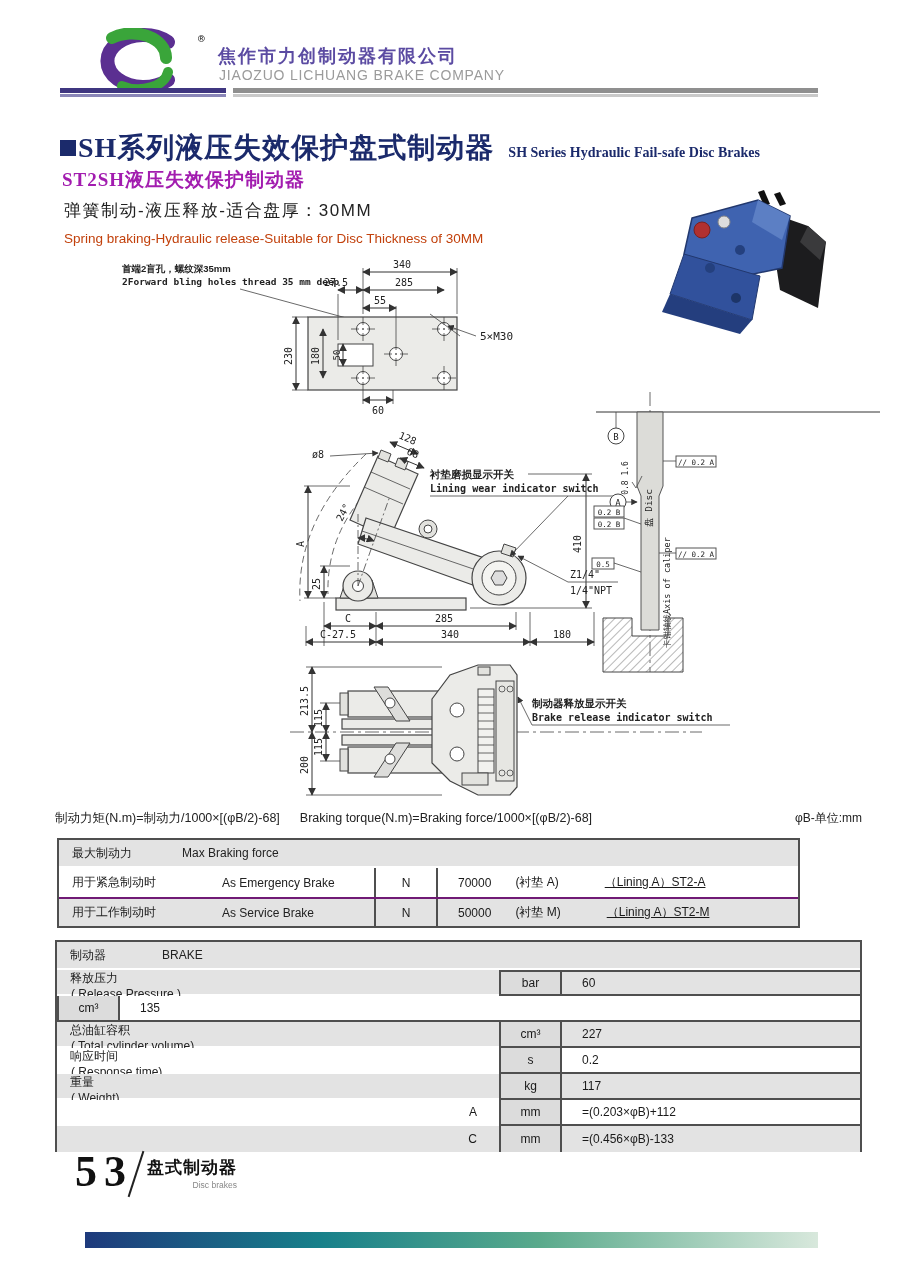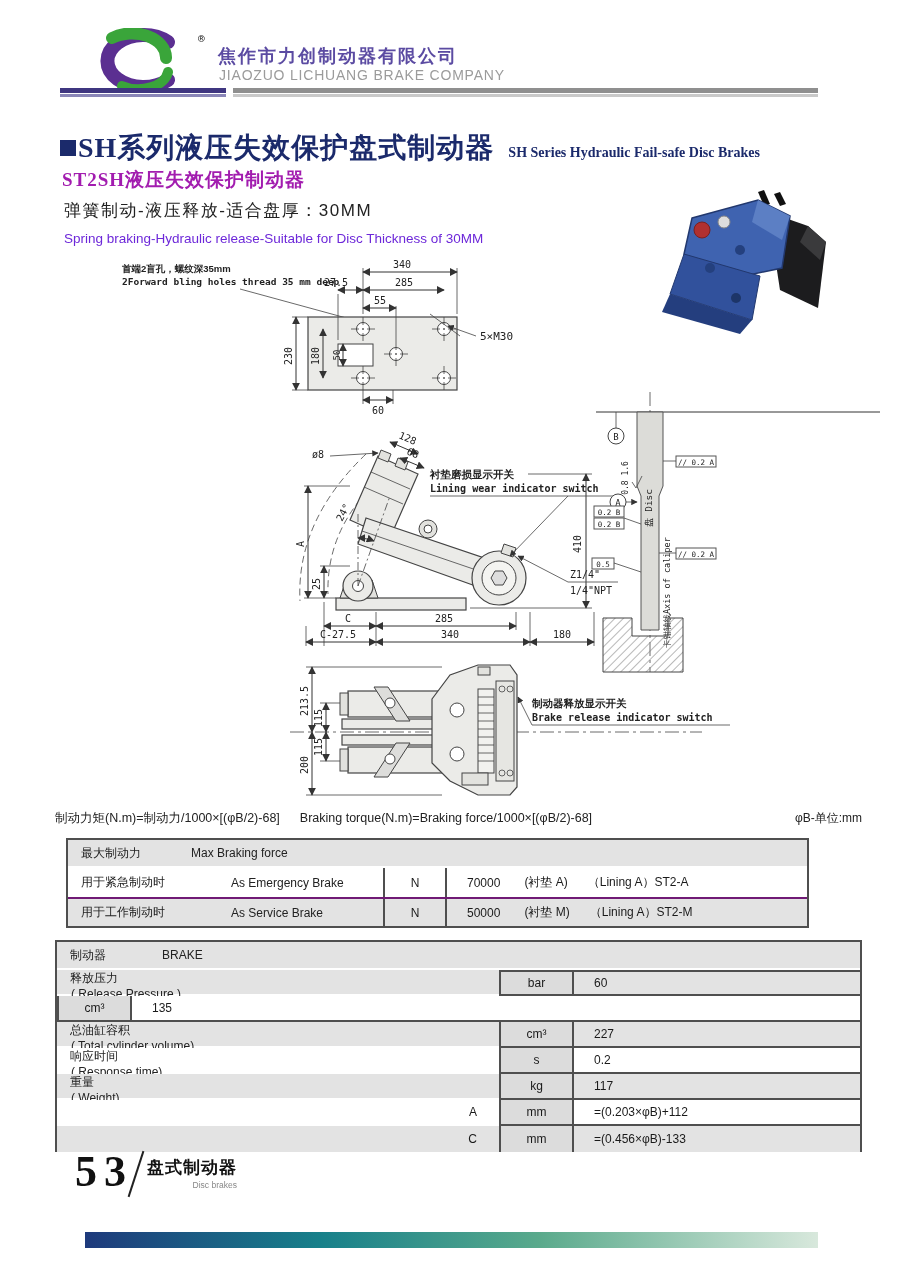--- a/index.html
+++ b/index.html
@@ -13,21 +13,21 @@
   .bar-left{background:linear-gradient(#3f3680 0 55%,#ffffff 55% 68%,#8a86b8 68% 100%);}
   .bar-right{background:linear-gradient(#8f8f8f 0 55%,#ffffff 55% 68%,#c9c9c9 68% 100%);}
 
   
   .series-row{display:flex;align-items:baseline;}
   .sq{width:16px;height:16px;background:#1b2a6b;align-self:center;margin-right:2px;}
   .series-zh{font-family:"Liberation Serif","DejaVu Serif",serif;font-size:28px;font-weight:bold;color:#1b2a6b;letter-spacing:1px;}
   .series-en{font-family:"Liberation Serif","DejaVu Serif",serif;font-size:14px;font-weight:bold;color:#1b2a6b;margin-left:14px;}
   .model{font-family:"Liberation Serif","DejaVu Serif",serif;font-size:19px;font-weight:bold;color:#a21caf;letter-spacing:1px;}
   .feature-zh{font-size:17px;color:#222;letter-spacing:1.5px;}
-  .feature-en{font-size:13.5px;color:#6d28d9;}
+  .feature-en{font-size:13.5px;color:#c2410c;}
 
   
   svg text{font-family:"DejaVu Sans Mono","Liberation Mono",monospace;fill:#222;}
   svg .cjk{font-family:"Liberation Sans","DejaVu Sans",sans-serif;font-weight:bold;}
   .thin{stroke:#444;stroke-width:0.8;fill:none;}
   .dim{stroke:#333;stroke-width:1;fill:none;}
   .part{fill:#ebebe8;stroke:#444;stroke-width:1.2;}
   .part2{fill:#e2e2de;stroke:#444;stroke-width:1;}
 
   
@@ -44,26 +44,26 @@
   .t-zh{font-size:12px;color:#222;padding-left:13px;display:flex;align-items:center;white-space:nowrap;}
   .t-en{font-size:12px;color:#222;display:flex;align-items:center;white-space:nowrap;}
   .unit-cell{display:flex;align-items:center;justify-content:center;font-size:12px;box-sizing:border-box;}
   .val-cell{display:flex;align-items:center;font-size:12px;box-sizing:border-box;padding-left:20px;}
   
   .t1-c1{width:150px;}
   .t1-c2{flex:1;}
   .t1-unit{width:64px;border-left:2px solid #4f4f4f;border-right:2px solid #4f4f4f;}
   .t1-val{width:360px;}
   .t1-val .lin-zh{margin-left:24px;}
-  .t1-val .lin-en{margin-left:20px;}
+  .t1-val .lin-en{margin-left:46px;text-decoration:underline;}
   
   .t2-left{width:442px;display:flex;box-sizing:border-box;flex-direction:column;}
   .t2-zh{min-width:78px;}
   .t2-en{margin-left:14px;}
-  .t2-unit{width:75px;background:#dcdcdc;border-left:2px solid #4f4f4f;border-right:2px solid #4f4f4f;border-bottom:2px solid #4f4f4f;}
+  .t2-unit{width:63px;background:#dcdcdc;border-left:2px solid #4f4f4f;border-right:2px solid #4f4f4f;border-bottom:2px solid #4f4f4f;}
   .t2-val{flex:1;border-bottom:2px solid #4f4f4f;}
   .t2-top{border-top:2px solid #4f4f4f;}
   .ac-label{width:442px;display:flex;align-items:center;justify-content:flex-end;padding-right:22px;box-sizing:border-box;font-size:12px;}
 
   
   .footer{display:flex;align-items:flex-start;text-align:right;}
   .page-num{font-family:"Liberation Serif","DejaVu Serif",serif;font-size:44px;font-weight:bold;color:#111;letter-spacing:7px;line-height:1;}
   .slash{width:2px;height:48px;background:#222;transform:rotate(18deg);margin:0 10px 0 2px;}
   .section-zh{font-size:17px;font-weight:bold;color:#111;letter-spacing:1px;margin-top:6px;}
   .section-en{font-size:8.5px;color:#888;margin-top:1px;}
@@ -367,21 +367,21 @@
     <line x1="30" y1="77" x2="30" y2="140" class="dim" marker-start="url(#m4)" marker-end="url(#m4)"></line>
     <text x="26" y="110" font-size="10" text-anchor="middle" transform="rotate(-90 26 110)">200</text>
   </svg>
 
   <div class="abs formula" style="left:55px;top:810px;width:807px">
     <span>制动力矩(N.m)=制动力/1000×[(φB/2)-68]</span>
     <span class="en">Braking torque(N.m)=Braking force/1000×[(φB/2)-68]</span>
     <span class="unit-note">φB-单位:mm</span>
   </div>
 
-  <div class="abs tbl" style="left:66px;top:838px;width:743px;height:90px">
+  <div class="abs tbl" style="left:57px;top:838px;width:743px;height:90px">
     <div class="trow gray hsep" style="height:28px">
       <div class="t-zh" style="width:110px">最大制动力</div>
       <div class="t-en">Max Braking force</div>
     </div>
     <div class="trow white" style="height:29px">
       <div class="t-zh t1-c1">用于紧急制动时</div>
       <div class="t-en t1-c2">As Emergency Brake</div>
       <div class="unit-cell t1-unit">N</div>
       <div class="val-cell t1-val">
         <span>70000</span>

